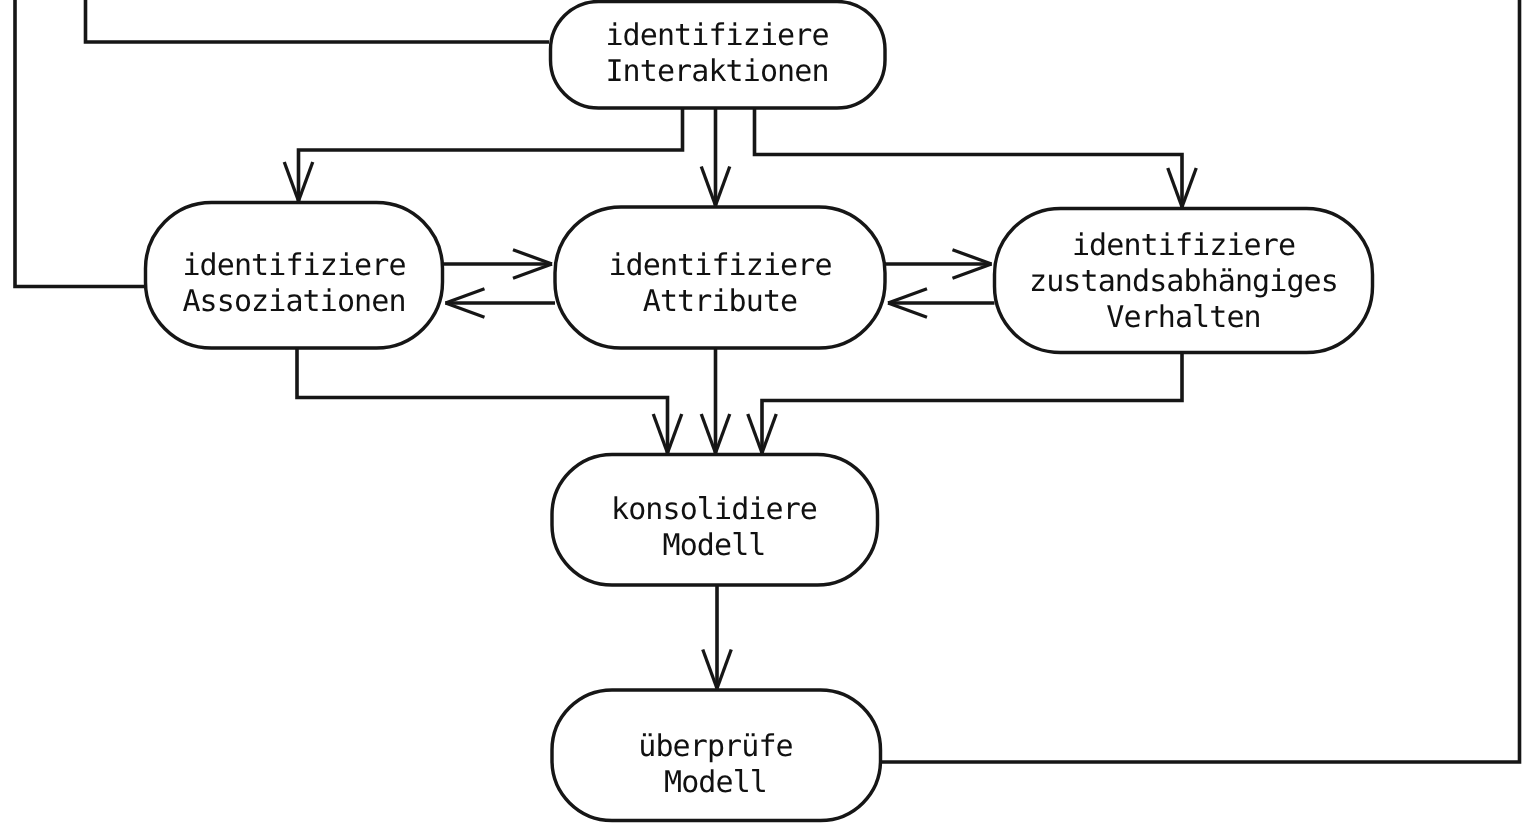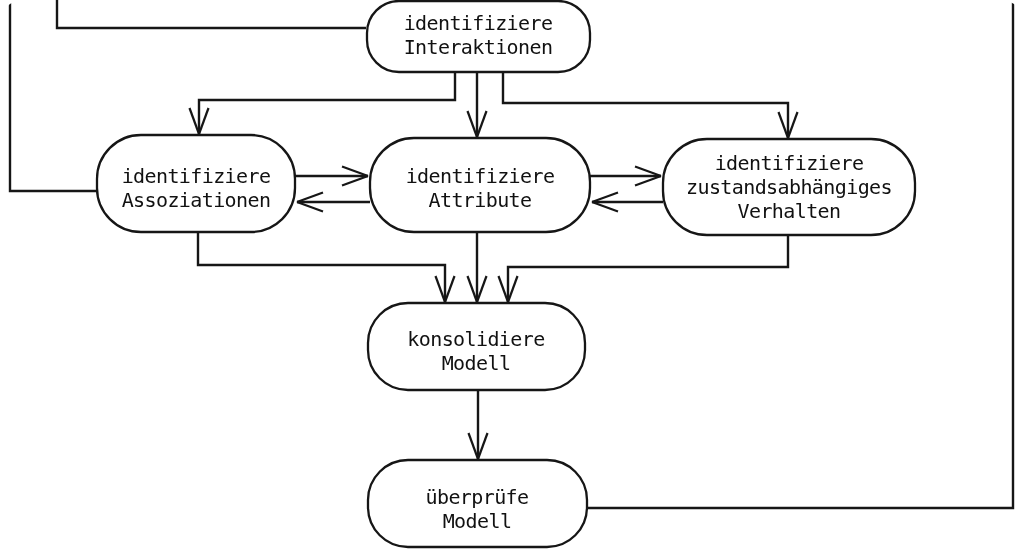--- a/index.html
+++ b/index.html
@@ -6,21 +6,20 @@
     margin: 0;
     padding: 0;
     background: #ffffff;
   }
   .canvas {
     position: relative;
     width: 1024px;
     height: 557px;
     background: #ffffff;
     overflow: hidden;
-    border-radius: 23px;
   }
   .canvas svg {
     position: absolute;
     left: 0;
     top: 0;
     width: 1024px;
     height: 557px;
     display: block;
   }
   .edge-line {

